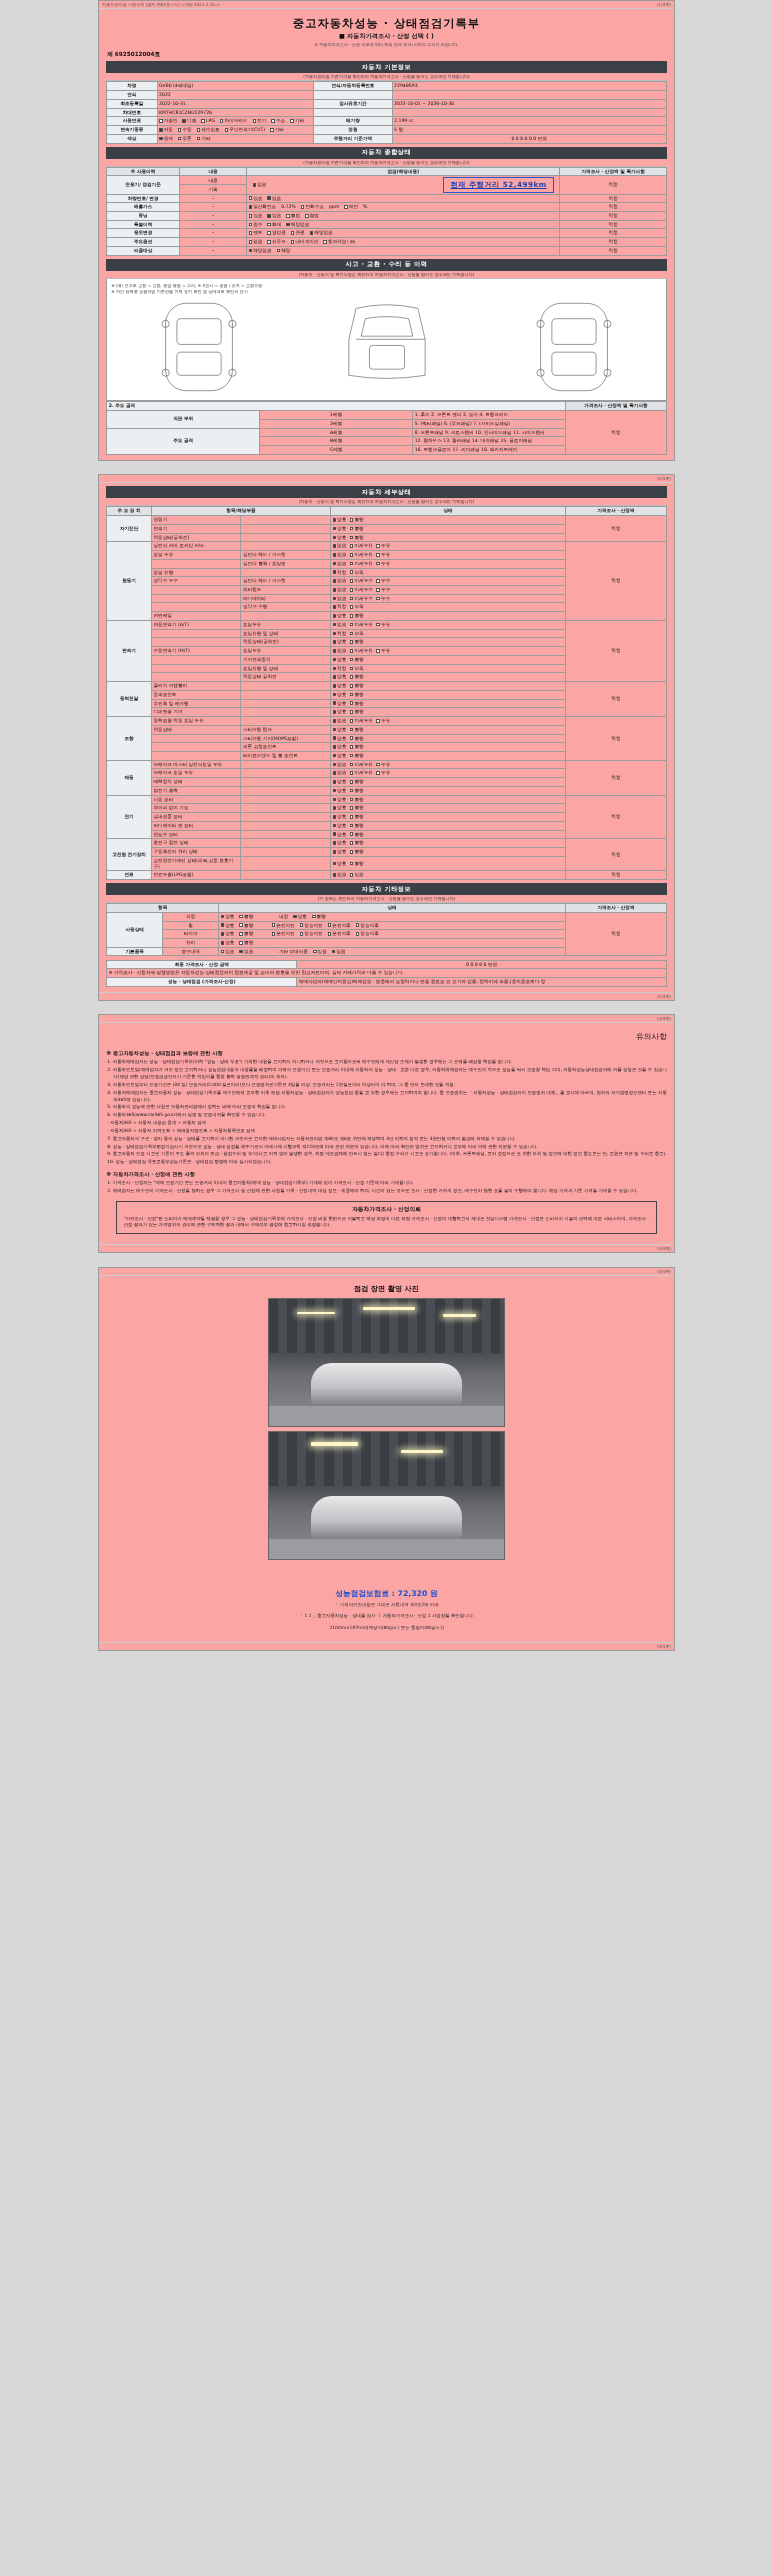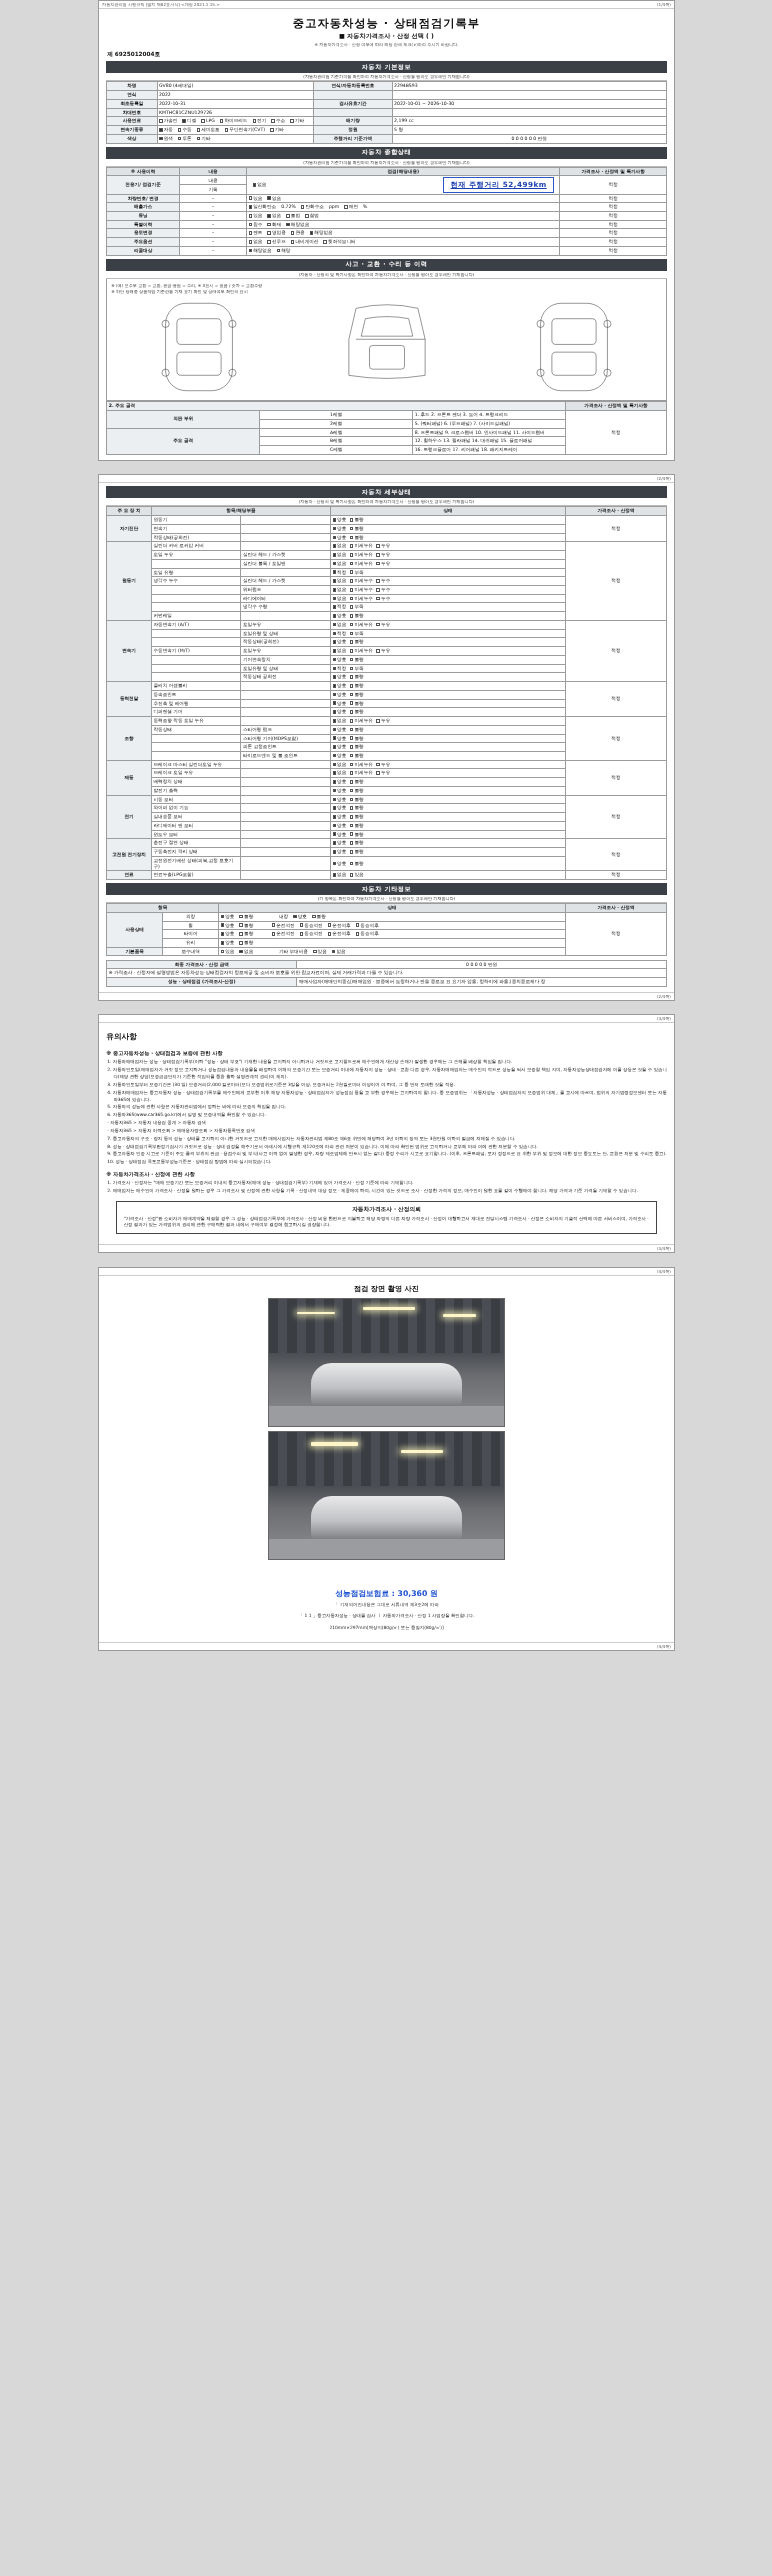--- a/index.html
+++ b/index.html
@@ -7,21 +7,21 @@
   body {
     width:773px;
     background:#d8d8d8;
     font-family:"DejaVu Sans","Liberation Sans",sans-serif;
     font-size:5.7px;
     color:#111;
   }
   .page {
     width:577px;
     margin:0 auto 13.4px auto;
-    background:#ffffff;
+    background:#fca5a5;
     border:0.5px solid #9a9a9a;
     padding:0;
     position:relative;
   }
   .page-top-strip {
     font-size:4.1px;
     color:#555;
     display:flex;
     justify-content:space-between;
     padding:1px 3.1px;
@@ -105,21 +105,21 @@
     text-decoration:underline;
   }
   .diagram {
     border:0.5px solid #9c9c9c;
     border-top:none;
     padding:4.1px;
     background:#fff;
   }
   .car-row { display:flex; justify-content:space-around; align-items:center; }
   .note-small { font-size:4.1px; color:#333; line-height:1.5; }
-  .notice-title { text-align:left; font-size:7.7px; font-weight:bold; padding:5.2px 0 4.1px 0; }
+  .notice-title { text-align:right; font-size:7.7px; font-weight:normal; padding:5.2px 0 4.1px 0; }
   .notice-h { font-size:5.2px; font-weight:bold; padding:4.1px 0 2.1px 0; }
   .notice-p { font-size:4.4px; line-height:1.55; text-align:justify; padding:0.5px 0 0.5px 7.2px; text-indent:-6.2px;}
   .warn-box { border:0.5px solid #444; margin:5.2px 10.3px; padding:4.1px 6.2px; }
   .warn-title { text-align:center; font-weight:bold; font-size:5.7px; padding-bottom:2.1px;}
   .warn-body { font-size:4.4px; line-height:1.5; }
   .photo-title { text-align:center; font-size:7.2px; font-weight:bold; padding:5.2px 0 4.1px 0;}
   .photo-wrap { display:flex; flex-direction:column; align-items:center; gap:4.1px; padding-bottom:5.2px;}
   .photo {
     width:237px; height:129px; border:0.5px solid #666; position:relative; overflow:hidden;
     background:linear-gradient(180deg,#2a2c31 0%, #3d4046 35%, #6a6c70 60%, #8d8f92 100%);
@@ -782,21 +782,21 @@
       </div>
       <div class="photo">
         <div class="ceiling"></div>
         <div class="lamp" style="left:18%;top:8%;width:20%;height:3.1px"></div>
         <div class="lamp" style="left:56%;top:14%;width:18%;height:2.6px"></div>
         <div class="car"></div>
         <div class="floor"></div>
       </div>
     </div>
     <div class="sigbox"></div>
-    <div class="price-line">성능점검보험료 : 30,360 원</div>
+    <div class="price-line">성능점검보험료 : 72,320 원</div>
     <div class="footer-note">「 기재되어진내용은 그대로 서류내역 제3조2에 따라</div>
     <div class="footer-note">「 1 1 」중고자동차성능 · 상태를 검사 ㅣ 자동차가격조사 · 산정 1 사업장을 확인합니다.</div>
     <div class="footer-note">210mm×297mm[백상지(80g/㎡) 또는 중질지(80g/㎡)]</div>
   </div>
   <div class="page-bottom-strip">
     <span>(4/4쪽)</span>
   </div>
 </div>
 
 

